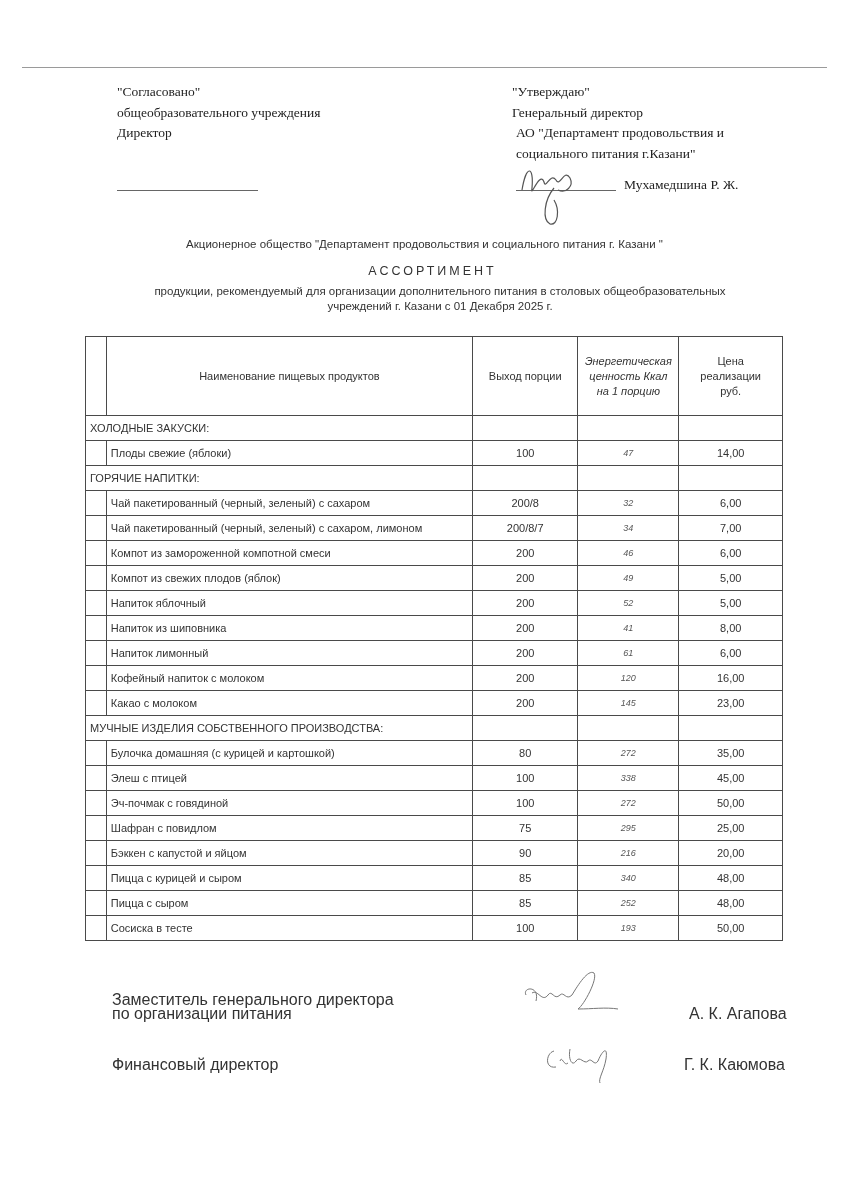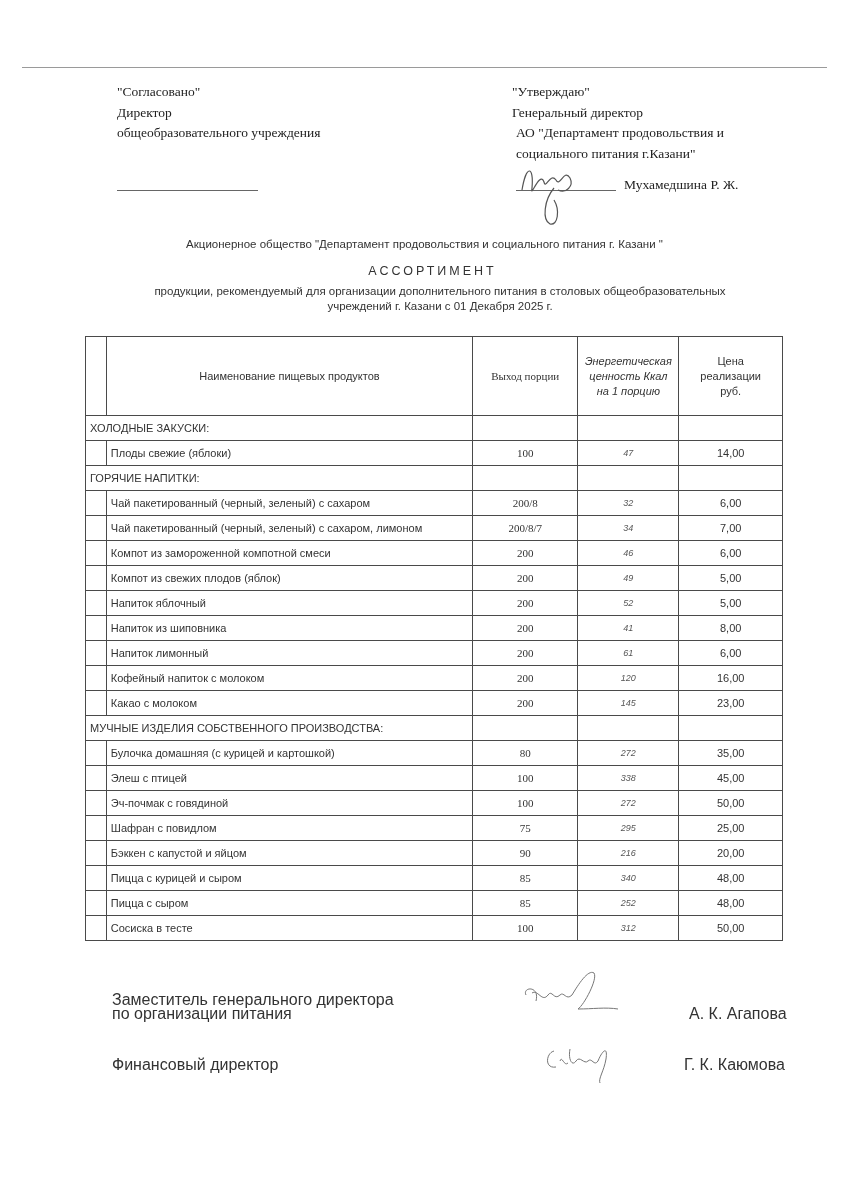--- a/index.html
+++ b/index.html
@@ -15,36 +15,36 @@
   .signer-right { position: absolute; left: 624px; top: 177px; }
   .sig-svg { position: absolute; }
   .org-title { position: absolute; left: 0; width: 849px; top: 238px; text-align: center; font-size: 11.5px; color: #333; }
   .doc-title { position: absolute; left: 8px; width: 849px; top: 264px; text-align: center; font-size: 12.5px; letter-spacing: 3px; color: #333; }
   .doc-subtitle { position: absolute; left: 100px; width: 680px; top: 284px; text-align: center; font-size: 11.5px; line-height: 15px; color: #333; }
   table.assort { position: absolute; left: 85px; top: 336px; width: 698px; border-collapse: collapse; font-family: "Liberation Sans", "DejaVu Sans", sans-serif; font-size: 11px; color: #333; }
   table.assort td, table.assort th { border: 1px solid #4a4a4a; padding: 0 4px; height: 24px; font-weight: normal; }
   table.assort th { height: 78px; text-align: center; line-height: 15px; }
   .c-idx { width: 20px; padding: 0 !important; }
   .c-name { width: 360px; text-align: left; margin-left: 7px; }
-  .c-yield { width: 97px; text-align: center; font-family: Liberation Serif, serif; }
+  .c-yield { width: 97px; text-align: center; }
   .c-kcal { width: 92px; text-align: center; font-size: 9px; color: #555; font-style: italic; }
   .c-price { width: 95px; text-align: center; }
   th.c-kcal { font-size: 11px; color: #333; }
   td.section-label { text-align: left; padding-left: 2px; }
   .footer { position: absolute; font-family: Liberation Sans, sans-serif; font-size: 16px; color: #333; line-height: 14px; }
 </style>
 </head>
 <body>
 
 <div class="scanline"></div>
 
 <div class="approval-left serif">
   <div>"Согласовано"</div>
+  <div>общеобразовательного учреждения</div>
   <div>Директор</div>
-  <div>общеобразовательного учреждения</div>
 </div>
 <div class="sign-line-left"></div>
 
 <div class="approval-right serif">
   <div>"Утверждаю"</div>
   <div>Генеральный директор</div>
   <div class="indent">АО "Департамент продовольствия и</div>
   <div class="indent">социального питания г.Казани"</div>
 </div>
 <div class="sign-line-right"></div>
@@ -216,21 +216,21 @@
         <td class="c-idx"></td>
         <td class="c-name">Пицца с сыром</td>
         <td class="c-yield">85</td>
         <td class="c-kcal">252</td>
         <td class="c-price">48,00</td>
       </tr>
     <tr>
         <td class="c-idx"></td>
         <td class="c-name">Сосиска в тесте</td>
         <td class="c-yield">100</td>
-        <td class="c-kcal">312</td>
+        <td class="c-kcal">193</td>
         <td class="c-price">50,00</td>
       </tr>
   </tbody>
 </table>
 
 <div class="footer" style="left:112px;top:993px">
   <div>Заместитель генерального директора</div>
   <div>по организации питания</div>
 </div>
 <svg class="sig-svg" style="left:518px;top:965px" width="110" height="55" viewBox="0 0 110 55">

